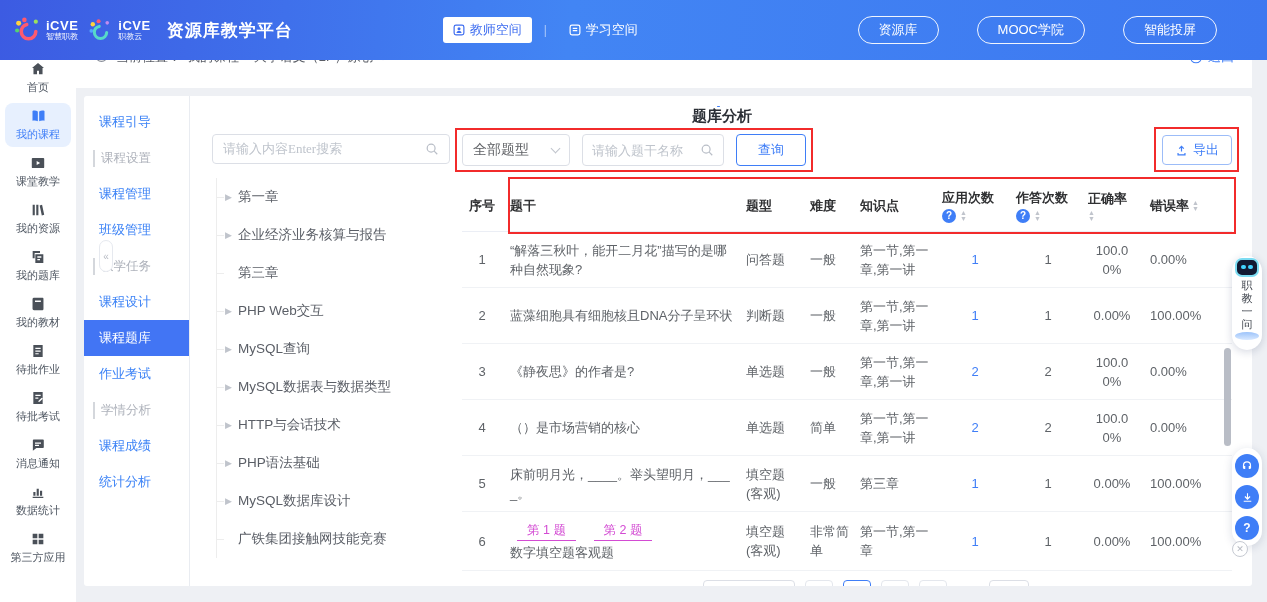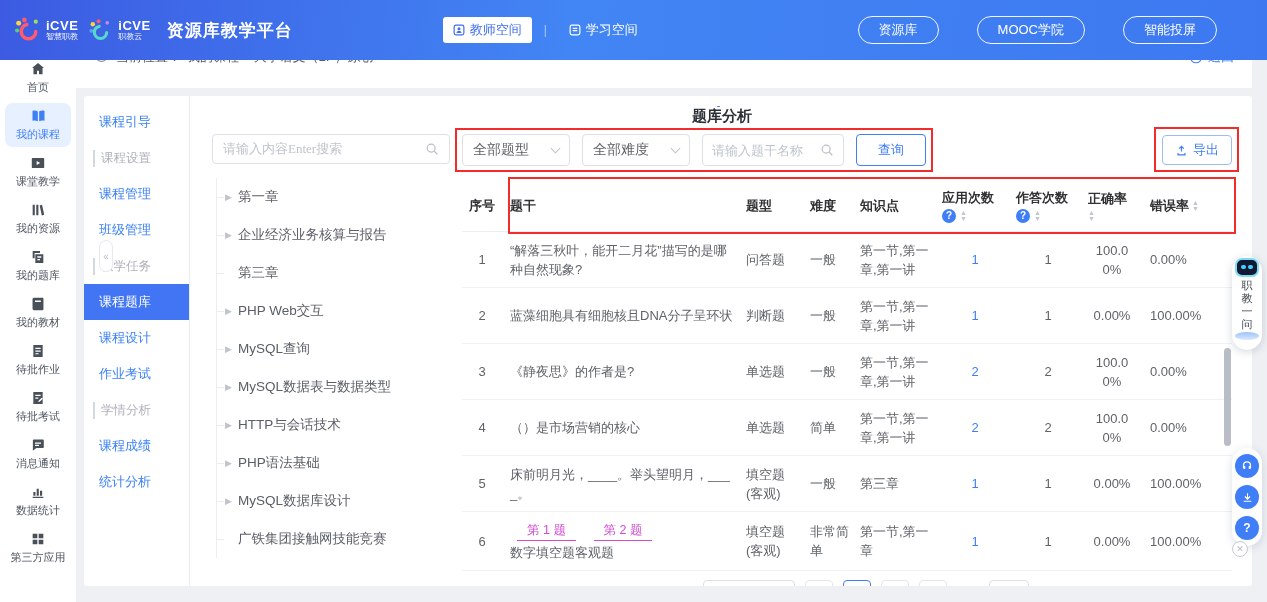--- a/index.html
+++ b/index.html
@@ -314,22 +314,22 @@
   <div class="submenu">
     <div class="sm-item">课程引导</div>
     <div class="sm-item group">
         <span class="grp-line">课程设置</span>
       </div>
     <div class="sm-item">课程管理</div>
     <div class="sm-item">班级管理</div>
     <div class="sm-item group">
         <span class="grp-line">教学任务</span>
       </div>
+    <div class="sm-item">课程设计</div>
     <div class="sm-item active">课程题库</div>
-    <div class="sm-item">课程设计</div>
     <div class="sm-item">作业考试</div>
     <div class="sm-item group">
         <span class="grp-line">学情分析</span>
       </div>
     <div class="sm-item">课程成绩</div>
     <div class="sm-item">统计分析</div>
   </div>
 
   <div class="main-body">
     <div class="page-title">
@@ -388,24 +388,20 @@
             </div>
         </div>
       </div>
 
       <div class="right-col">
         <div class="filter-row">
           <div class="filter-group">
             <span class="red-outline fg-box"></span>
             <div class="select">
               <span>全部题型</span>
-                <span class="chev gray"></span>
-            </div>
-            <div class="select">
-              <span>全部难度</span>
                 <span class="chev gray"></span>
             </div>
             <div class="stem-box">
               <input placeholder="请输入题干名称" style="">
               <svg width="14" height="14" viewBox="0 0 16 16">
                   <circle cx="7" cy="7" r="4.5" fill="none" stroke="#b9bec7" stroke-width="1.4"></circle>
                   <path d="M10.5 10.5 14 14" stroke="#b9bec7" stroke-width="1.4"></path>
                 </svg>
             </div>
             <button class="query-btn">查询</button>

